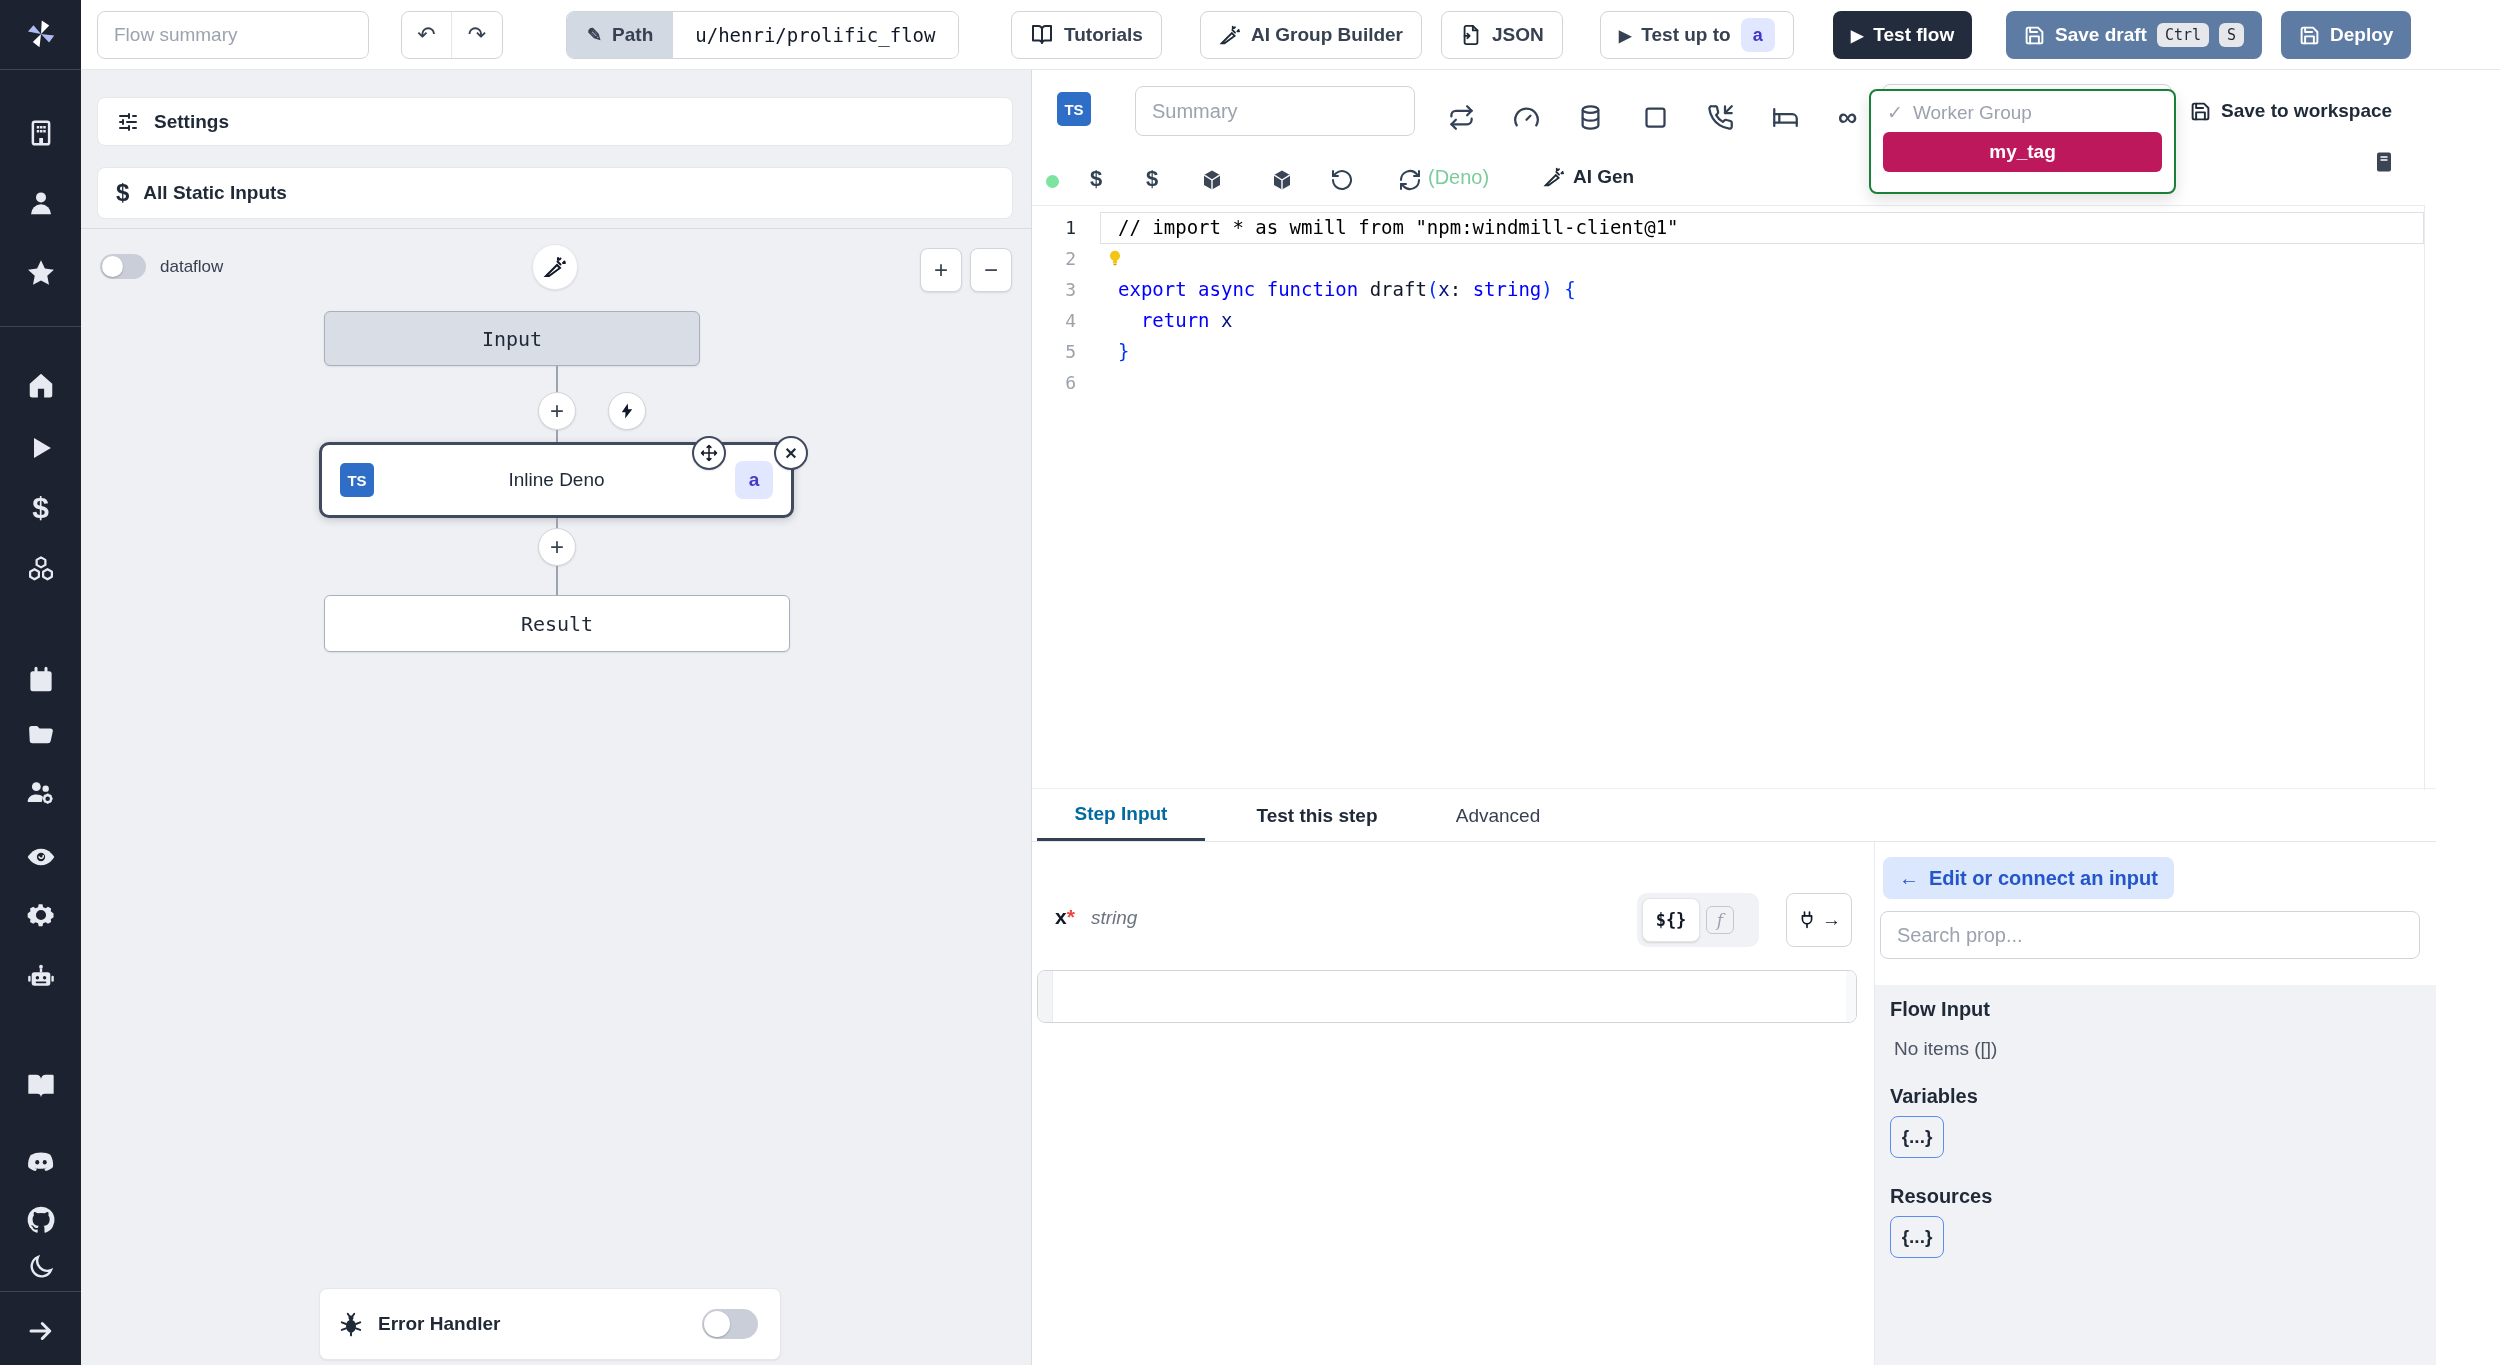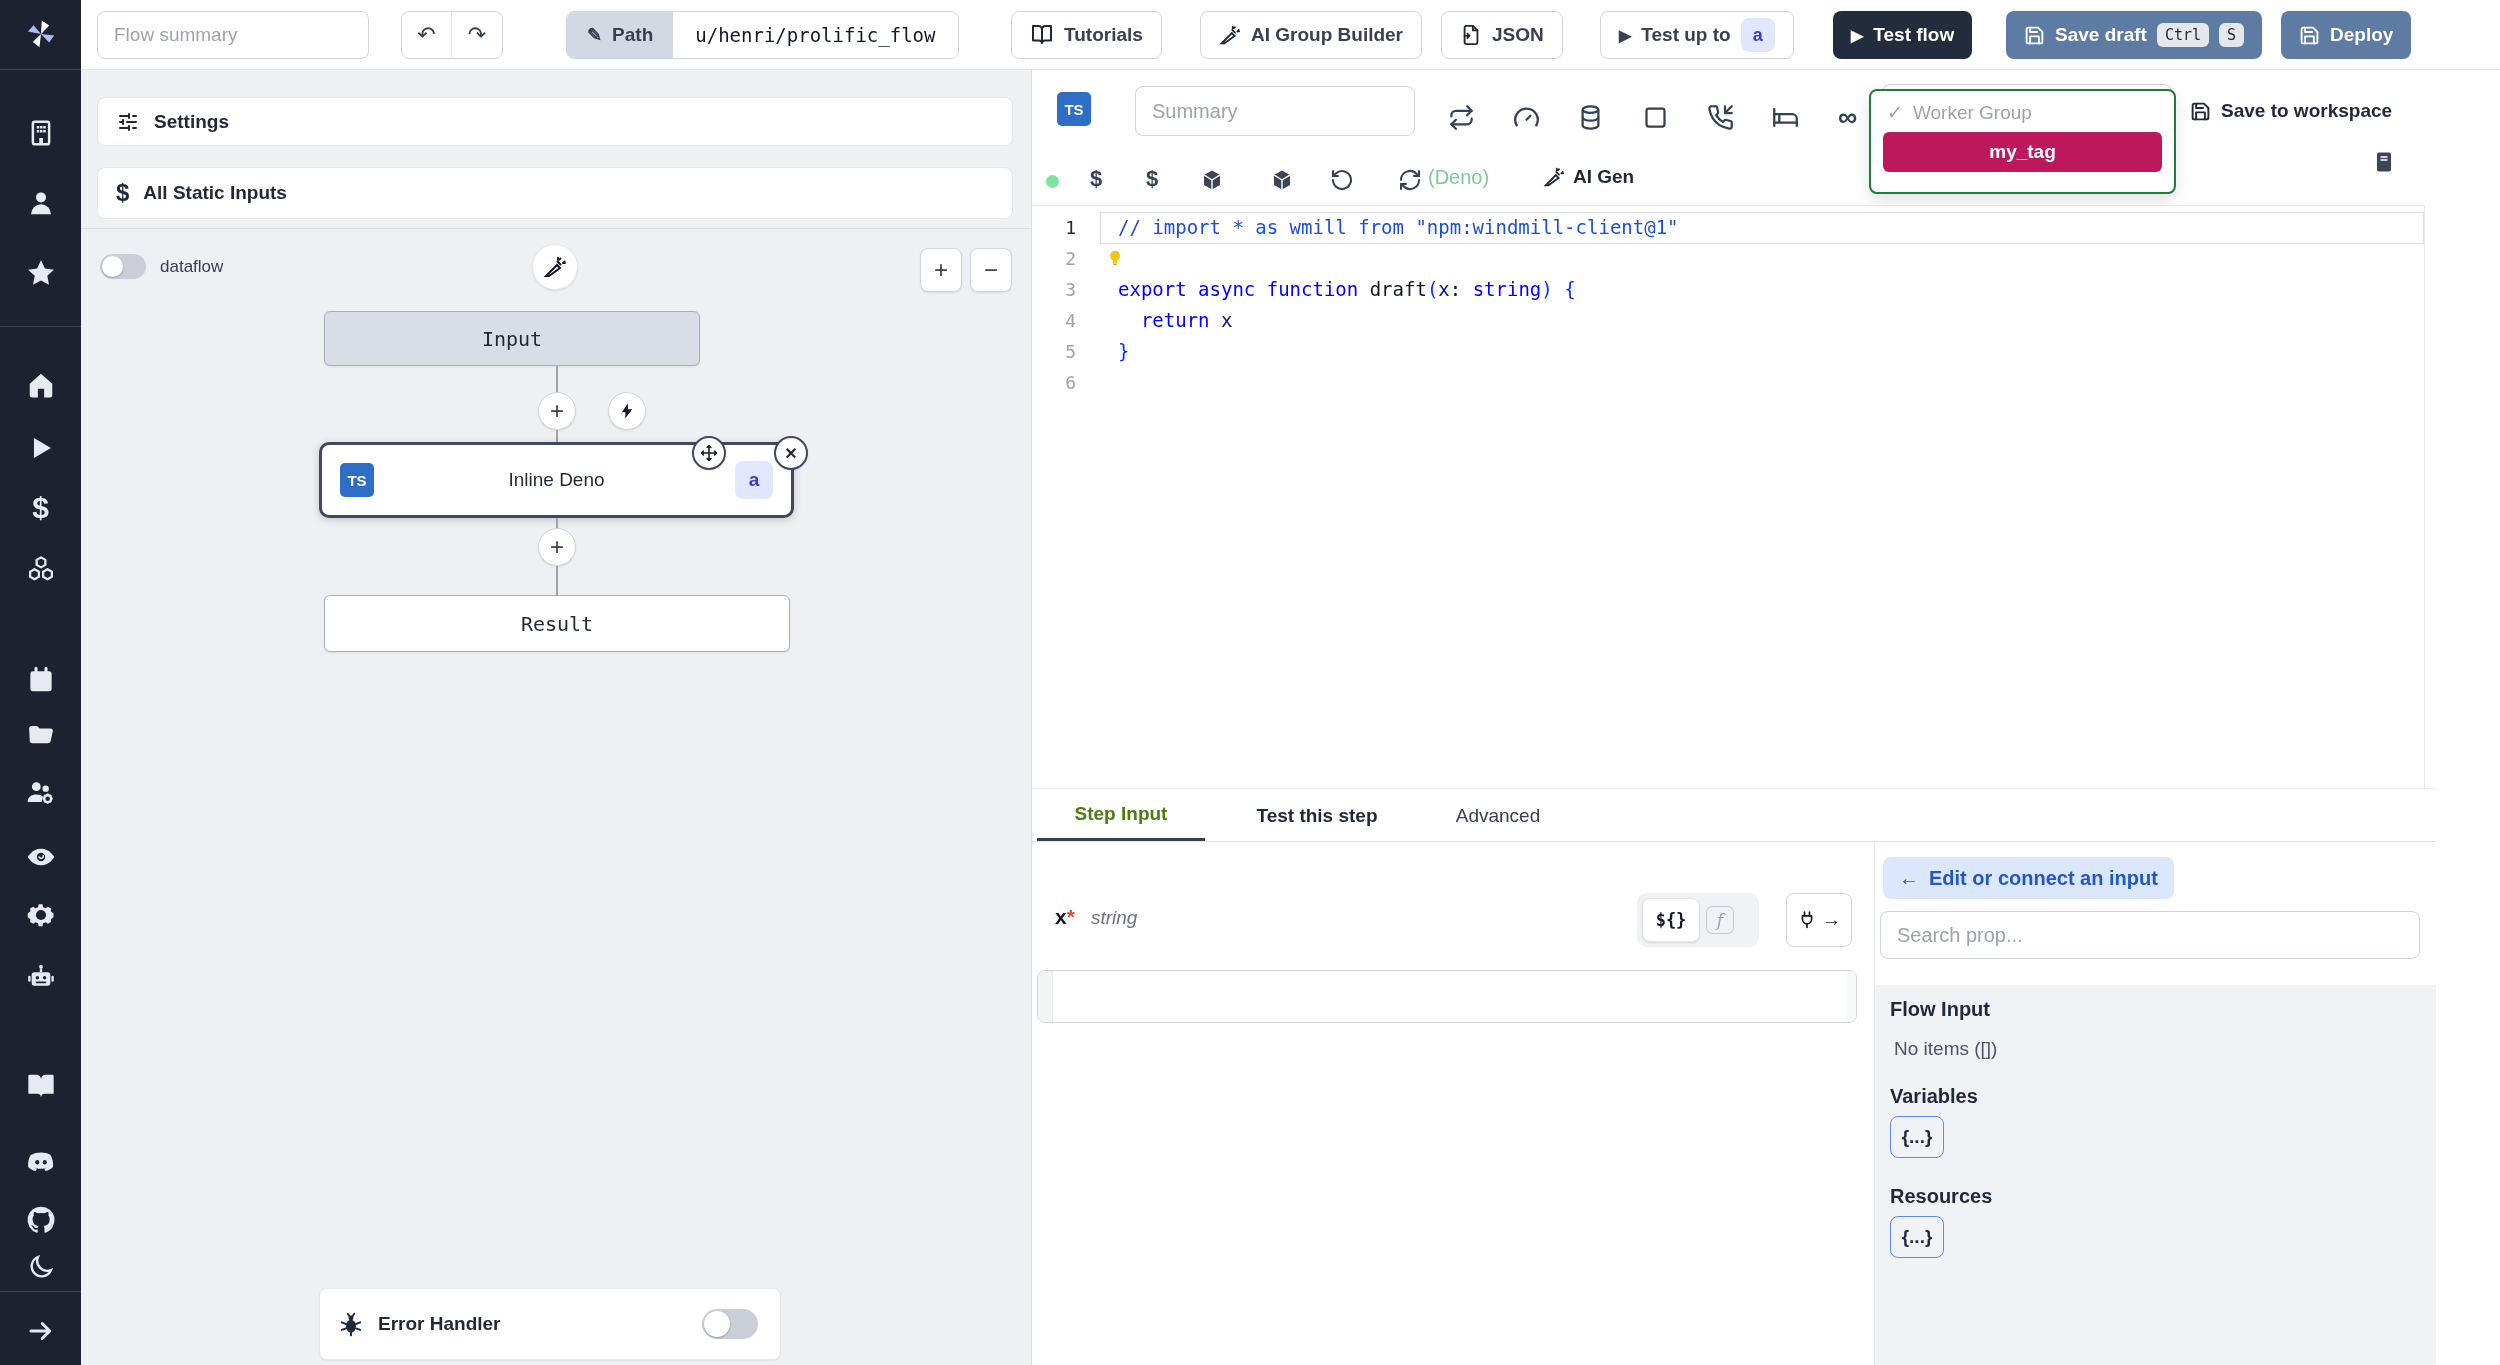--- a/index.html
+++ b/index.html
@@ -26,21 +26,21 @@
   .card{position:absolute;background:#fff;border:1px solid #e5e7eb;border-radius:8px;display:flex;align-items:center;gap:14px;padding:0 18px;font-size:19px;font-weight:600;color:#1f2937}
   .node{position:absolute;display:flex;align-items:center;justify-content:center;font-family:"DejaVu Sans Mono",monospace;font-size:20px;color:#1f2937;background:#fff;border:1px solid #a8b0bd;border-radius:6px;box-shadow:0 1px 2px rgba(0,0,0,.08)}
   .conn{position:absolute;width:2px;background:#9ca3af}
   .circ{position:absolute;background:#fff;border:1px solid #d1d5db;border-radius:50%;display:flex;align-items:center;justify-content:center;color:#1f2937;box-shadow:0 1px 2px rgba(0,0,0,.1)}
   .toggle{position:relative;border-radius:999px;background:#c9ced8}
   .toggle .knob{position:absolute;top:2px;left:2px;background:#fff;border-radius:50%;box-shadow:0 1px 2px rgba(0,0,0,.25)}
   
   .cfg-ic{position:absolute;color:#334155;cursor:pointer}
   .codeline{position:absolute;left:1118px;height:31px;line-height:31px;font-family:"DejaVu Sans Mono",monospace;font-size:19px;white-space:pre}
   .lnum{position:absolute;left:1032px;width:44px;height:31px;line-height:31px;text-align:right;font-family:"DejaVu Sans Mono",monospace;font-size:18px;color:#9aa2ac}
-  .tok-kw{color:#0000ff}.tok-comment{color:#1d4ed8}.tok-type{color:#0000ff}.tok-brace{color:#0431fa}.tok-id{color:#111827}.tok-param{color:#001080}
+  .tok-kw{color:#0000ff}.tok-comment{color:#000000}.tok-type{color:#0000ff}.tok-brace{color:#0431fa}.tok-id{color:#111827}.tok-param{color:#001080}
   .tab{position:absolute;top:790px;height:51px;display:flex;align-items:center;justify-content:center;font-size:19px;cursor:pointer}
   .chip{position:absolute;border:1.5px solid #5b8def;border-radius:8px;display:flex;align-items:center;justify-content:center;font-size:19px;font-weight:600;color:#1f2937;cursor:pointer}
   .sectitle{position:absolute;font-size:20px;font-weight:700;color:#1f2937}
 </style>
 </head>
 <body>
 
 <div class="sidebar">
   <div class="sb-slot" style="top:14px;height:40px">
     <svg width="36" height="36" viewBox="0 0 24 24">
@@ -460,21 +460,21 @@
       <rect x="10.2" y="18.4" width="3.6" height="1.6" rx="0.8" fill="#caa20a"></rect>
     </svg>
   </div>
 <div class="codeline" style="top:274px"><span class="tok-kw">export </span><span class="tok-kw">async </span><span class="tok-kw">function </span><span class="tok-id">draft</span><span class="tok-brace">(</span><span class="tok-param">x</span><span class="tok-id">: </span><span class="tok-type">string</span><span class="tok-brace">) </span><span class="tok-brace">{</span></div>
 <div class="codeline" style="top:305px"><span class="tok-kw">  return </span><span class="tok-param">x</span></div>
 <div class="codeline" style="top:336px"><span class="tok-brace">}</span></div>
 
 <div class="abs" style="left:1032px;top:788px;width:1404px;height:1px;background:#eceef2"></div>
 <div class="abs" style="left:1032px;top:841px;width:1404px;height:1px;background:#e5e7eb"></div>
 
-<div class="tab" style="left:1037px;width:168px;font-weight:700;color:#4d7c0f;border-bottom:3px solid #334155">Step Input</div>
+<div class="tab" style="left:1037px;width:168px;font-weight:700;color:#0369a1;border-bottom:3px solid #334155">Step Input</div>
 <div class="tab" style="left:1237px;width:160px;font-weight:600;color:#1f2937">Test this step</div>
 <div class="tab" style="left:1443px;width:110px;color:#374151">Advanced</div>
 
 <div class="abs" style="left:1055px;top:905px;display:flex;align-items:baseline;gap:16px">
   <span style="font-size:21px;font-weight:700;color:#111827"><span>x</span><span style="color:#ef4444">*</span></span>
   <span style="font-size:19px;font-style:italic;color:#6b7280">string</span>
 </div>
 
 <div class="abs" style="left:1637px;top:893px;width:122px;height:54px;background:#f1f2f5;border-radius:10px;display:flex;align-items:center;padding:5px;gap:6px">
   <div style="width:58px;height:44px;background:#fff;border:1px solid #e3e5e9;border-radius:8px;box-shadow:0 1px 2px rgba(0,0,0,.12);display:flex;align-items:center;justify-content:center;font-family:'DejaVu Sans Mono',monospace;font-size:17px;font-weight:600;color:#111827">${}</div>

